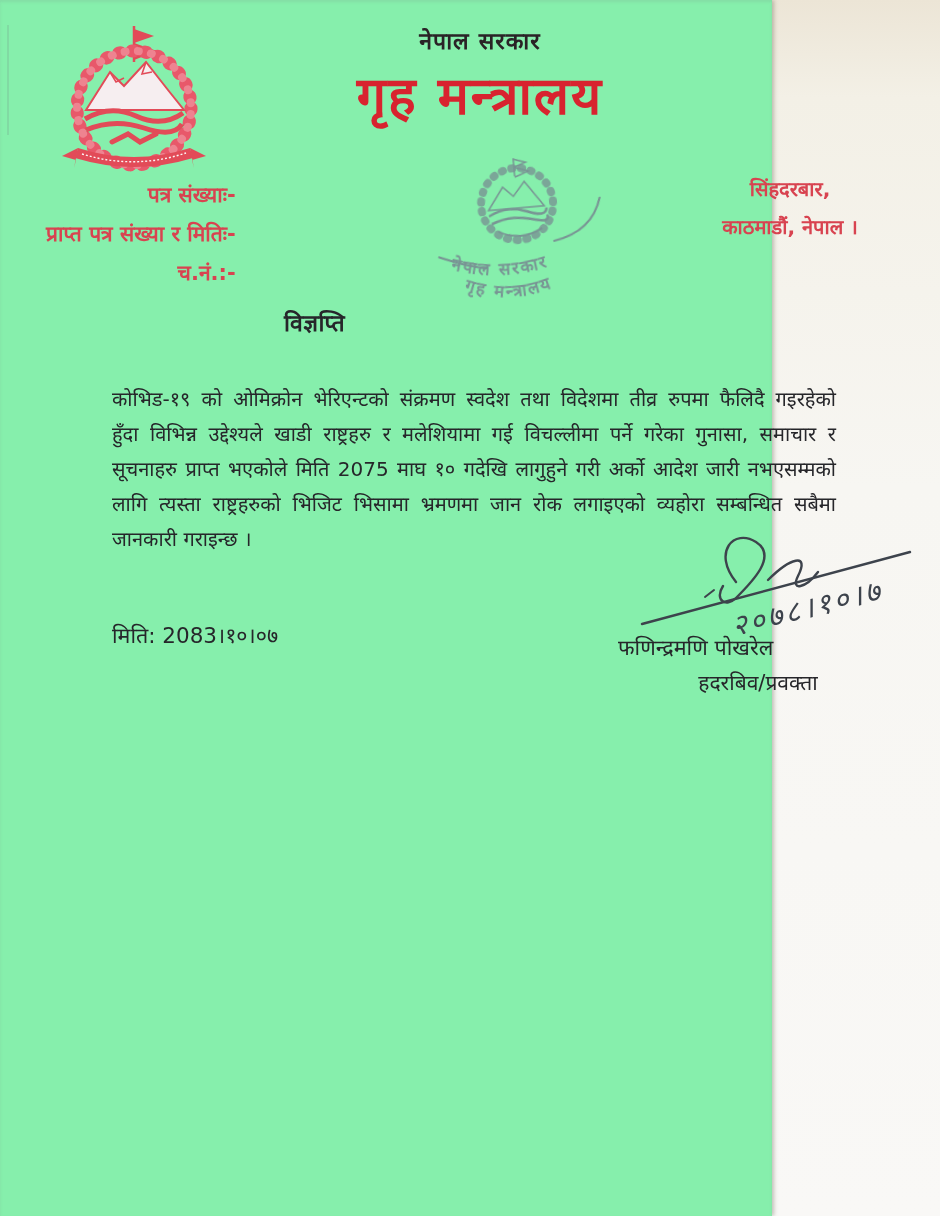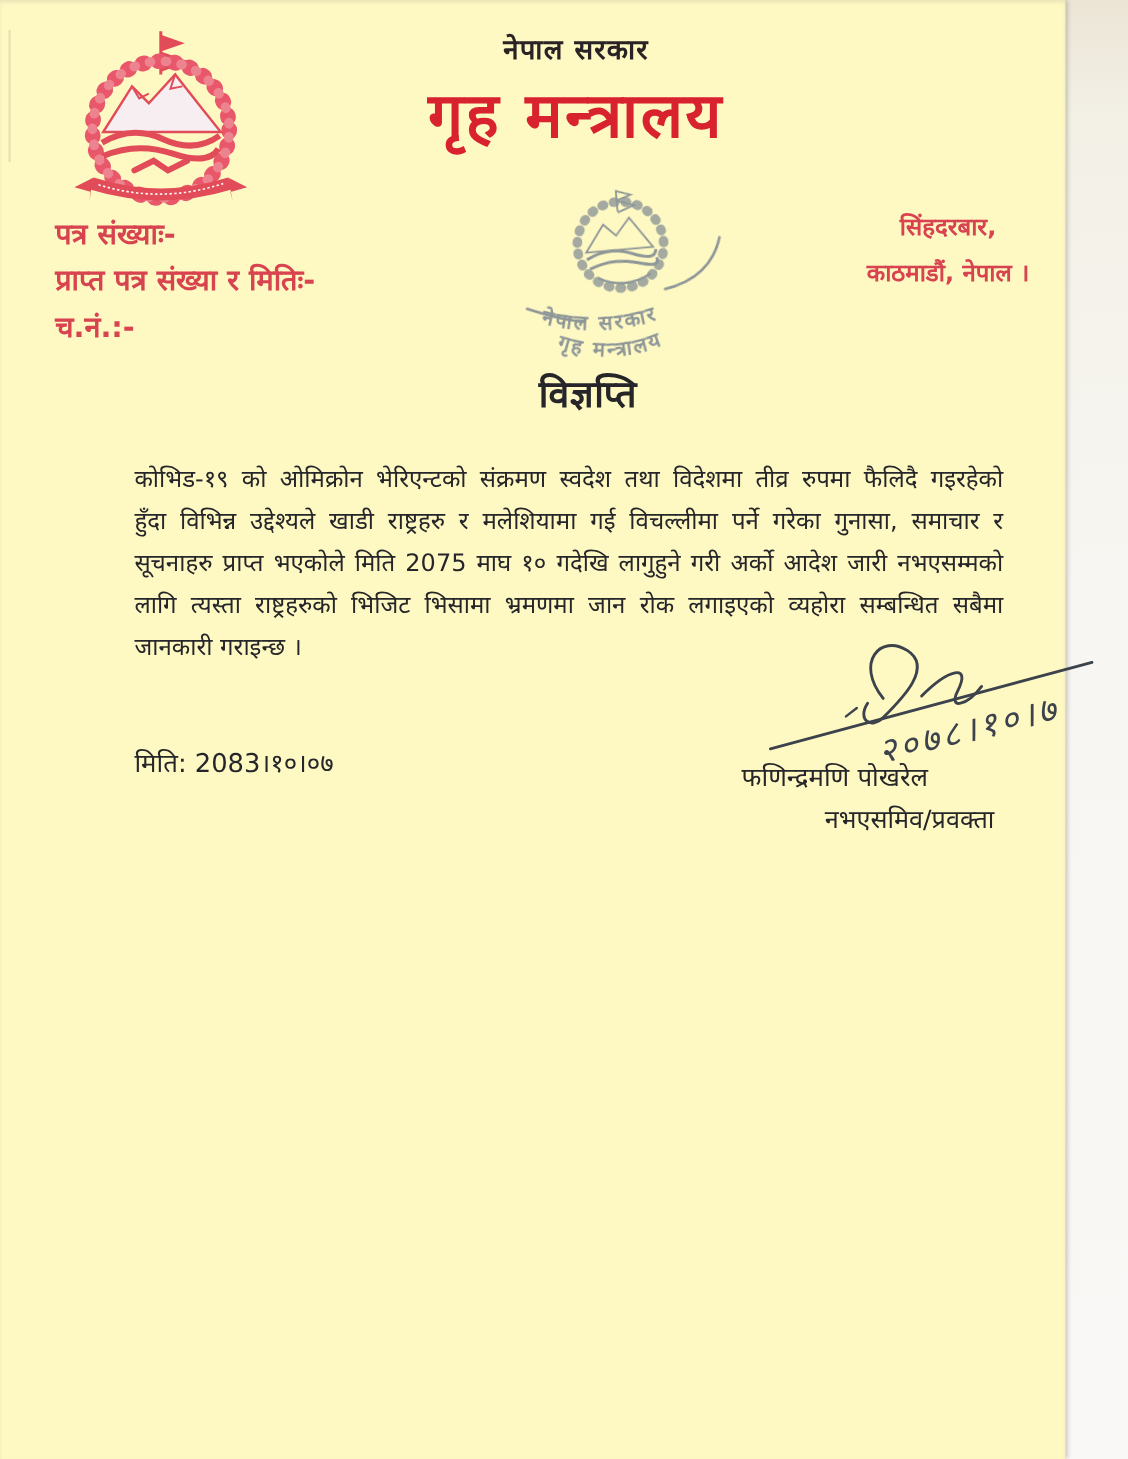--- a/index.html
+++ b/index.html
@@ -2,44 +2,45 @@
 <html><head>
 <meta charset="utf-8">
 <style>
   html,body{margin:0;padding:0;}
   body{
     width:940px;height:1216px;position:relative;overflow:hidden;
     background:linear-gradient(180deg,#ece5d6 0%,#f3f0e6 8%,#f7f6f2 40%,#f9f8f6 100%);
     font-family:"DejaVu Sans","Liberation Sans",sans-serif;
   }
   .paper{
-    position:absolute;left:0;top:0;width:888px;height:1216px;
-    background:#fef9c3;
+    position:absolute;left:0;top:0;width:756px;height:1216px;
+    background:#86efac;
     box-shadow:2px 0 4px rgba(90,85,70,.35), inset 0 2px 3px rgba(120,120,130,.15);
+    padding-left:16px;
   }
   .left-edge-line{position:absolute;left:7px;top:25px;width:2px;height:110px;
     background:rgba(100,100,115,.15);}
   
   .gov-line{position:absolute;left:150px;top:24px;width:660px;text-align:center;
     color:#2a2326;font-size:23px;font-weight:bold;letter-spacing:1px;}
   .ministry-line{position:absolute;left:150px;top:58px;width:660px;text-align:center;
     color:#d8232f;font-size:52px;font-weight:bold;letter-spacing:2px;}
   
-  .ref-block{position:absolute;left:46px;top:176px;color:#d84350;font-size:24px;
-    font-weight:bold;line-height:39px;}
+  .ref-block{position:absolute;left:46px;top:176px;color:#d84350;font-size:21px;
+    font-weight:bold;line-height:39px;text-align:right;}
   .addr-block{position:absolute;left:700px;top:170px;width:180px;text-align:center;
     color:#d84350;font-size:20px;font-weight:bold;line-height:38px;}
   
   .emblem{position:absolute;left:52px;top:20px;width:164px;height:156px;}
   
   .stamp{position:absolute;left:424px;top:146px;width:190px;height:160px;
     transform:rotate(-5deg);opacity:.82;filter:blur(.3px);}
   
-  .notice-title{position:absolute;left:300px;top:306px;width:380px;text-align:center;
-    color:#26262a;font-size:31px;font-weight:600;letter-spacing:.5px;}
+  .notice-title{position:absolute;left:284px;top:306px;width:380px;
+    color:#26262a;font-size:23px;font-weight:600;letter-spacing:.5px;}
   .body-block{position:absolute;left:112px;top:382px;width:724px;color:#26262a;
     font-size:20px;line-height:35px;}
   .body-line{height:35px;white-space:nowrap;}
   .body-line.just{white-space:normal;text-align:justify;text-align-last:justify;}
   
   .date-line{position:absolute;left:112px;top:620px;color:#26262a;font-size:21.5px;font-weight:500;}
   .sig-svg{position:absolute;left:618px;top:522px;width:300px;height:112px;}
   .sig-name{position:absolute;left:618px;top:632px;width:280px;
     color:#26262a;font-size:21.5px;font-weight:500;}
   .sig-title{position:absolute;left:618px;top:668px;width:280px;text-align:center;
@@ -122,14 +123,14 @@
   <svg class="sig-svg" viewBox="0 0 300 112">
     <g stroke="#3d434c" fill="none" stroke-width="2.4" stroke-linecap="round">
       <path d="M 24 102 L 292 30"></path>
       <path d="M 96 68 l -9 7" stroke-width="2"></path>
       <path d="M 118 60 C 94 30 116 6 138 20 C 160 34 134 60 118 76 C 108 86 96 78 105 64"></path>
       <path d="M 150 58 C 172 36 192 30 180 54 C 172 70 188 66 200 50"></path>
     </g>
     <text x="112" y="96" font-size="29" font-style="italic" fill="#3d434c" transform="rotate(-14 190 86)" letter-spacing="3">२०७८।१०।७</text>
   </svg>
   <div class="sig-name">फणिन्द्रमणि पोखरेल</div>
-  <div class="sig-title">नभएसमिव/प्रवक्ता</div>
+  <div class="sig-title">हदरबिव/प्रवक्ता</div>
 </div>
 
 </body></html>

